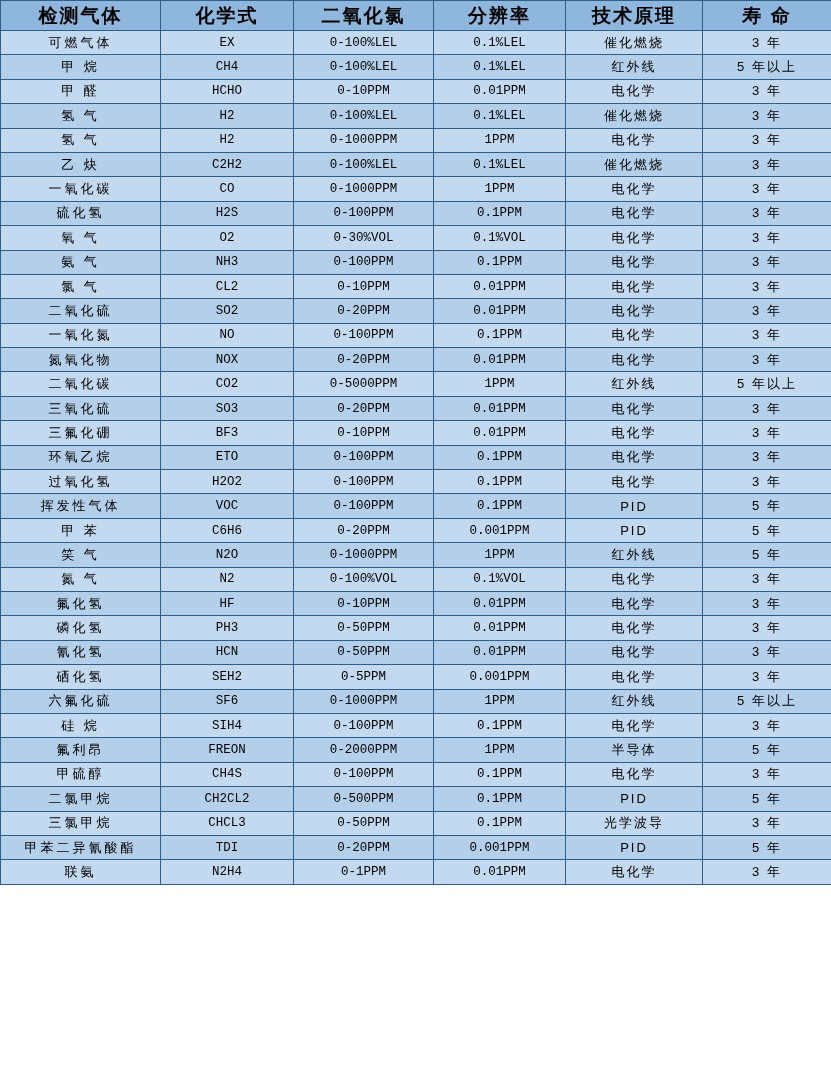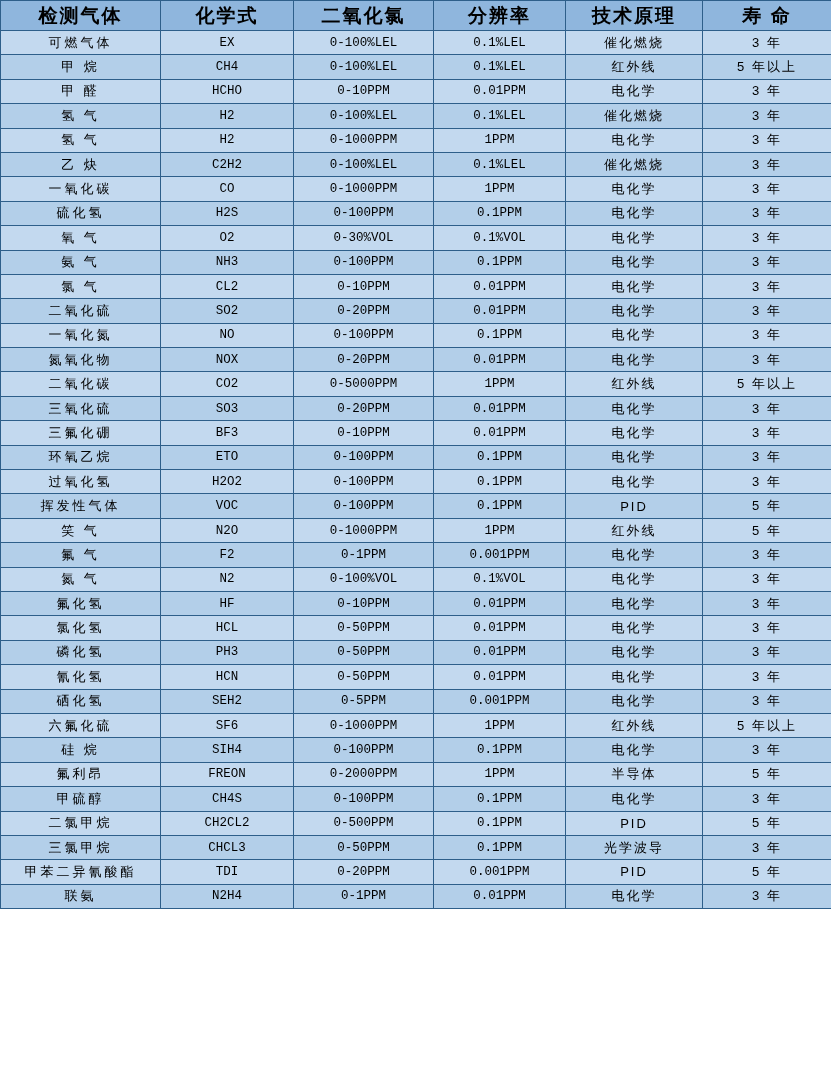--- a/index.html
+++ b/index.html
@@ -243,60 +243,52 @@
       </tr>
       <tr>
         <td class="col-name">挥发性气体</td>
         <td class="col-formula">VOC</td>
         <td class="col-range">0-100PPM</td>
         <td class="col-res">0.1PPM</td>
         <td class="col-principle">PID</td>
         <td class="col-life">5 年</td>
       </tr>
       <tr>
+        <td class="col-name">甲 苯</td>
+        <td class="col-formula">C6H6</td>
+        <td class="col-range">0-20PPM</td>
+        <td class="col-res">0.001PPM</td>
+        <td class="col-principle">PID</td>
+        <td class="col-life">5 年</td>
+      </tr>
+      <tr>
         <td class="col-name">笑 气</td>
         <td class="col-formula">N2O</td>
         <td class="col-range">0-1000PPM</td>
         <td class="col-res">1PPM</td>
         <td class="col-principle">红外线</td>
         <td class="col-life">5 年</td>
-      </tr>
-      <tr>
-        <td class="col-name">氟 气</td>
-        <td class="col-formula">F2</td>
-        <td class="col-range">0-1PPM</td>
-        <td class="col-res">0.001PPM</td>
-        <td class="col-principle">电化学</td>
-        <td class="col-life">3 年</td>
       </tr>
       <tr>
         <td class="col-name">氮 气</td>
         <td class="col-formula">N2</td>
         <td class="col-range">0-100%VOL</td>
         <td class="col-res">0.1%VOL</td>
         <td class="col-principle">电化学</td>
         <td class="col-life">3 年</td>
       </tr>
       <tr>
         <td class="col-name">氟化氢</td>
         <td class="col-formula">HF</td>
         <td class="col-range">0-10PPM</td>
         <td class="col-res">0.01PPM</td>
         <td class="col-principle">电化学</td>
         <td class="col-life">3 年</td>
       </tr>
       <tr>
-        <td class="col-name">氯化氢</td>
-        <td class="col-formula">HCL</td>
-        <td class="col-range">0-50PPM</td>
-        <td class="col-res">0.01PPM</td>
-        <td class="col-principle">电化学</td>
-        <td class="col-life">3 年</td>
-      </tr>
-      <tr>
         <td class="col-name">磷化氢</td>
         <td class="col-formula">PH3</td>
         <td class="col-range">0-50PPM</td>
         <td class="col-res">0.01PPM</td>
         <td class="col-principle">电化学</td>
         <td class="col-life">3 年</td>
       </tr>
       <tr>
         <td class="col-name">氰化氢</td>
         <td class="col-formula">HCN</td>

